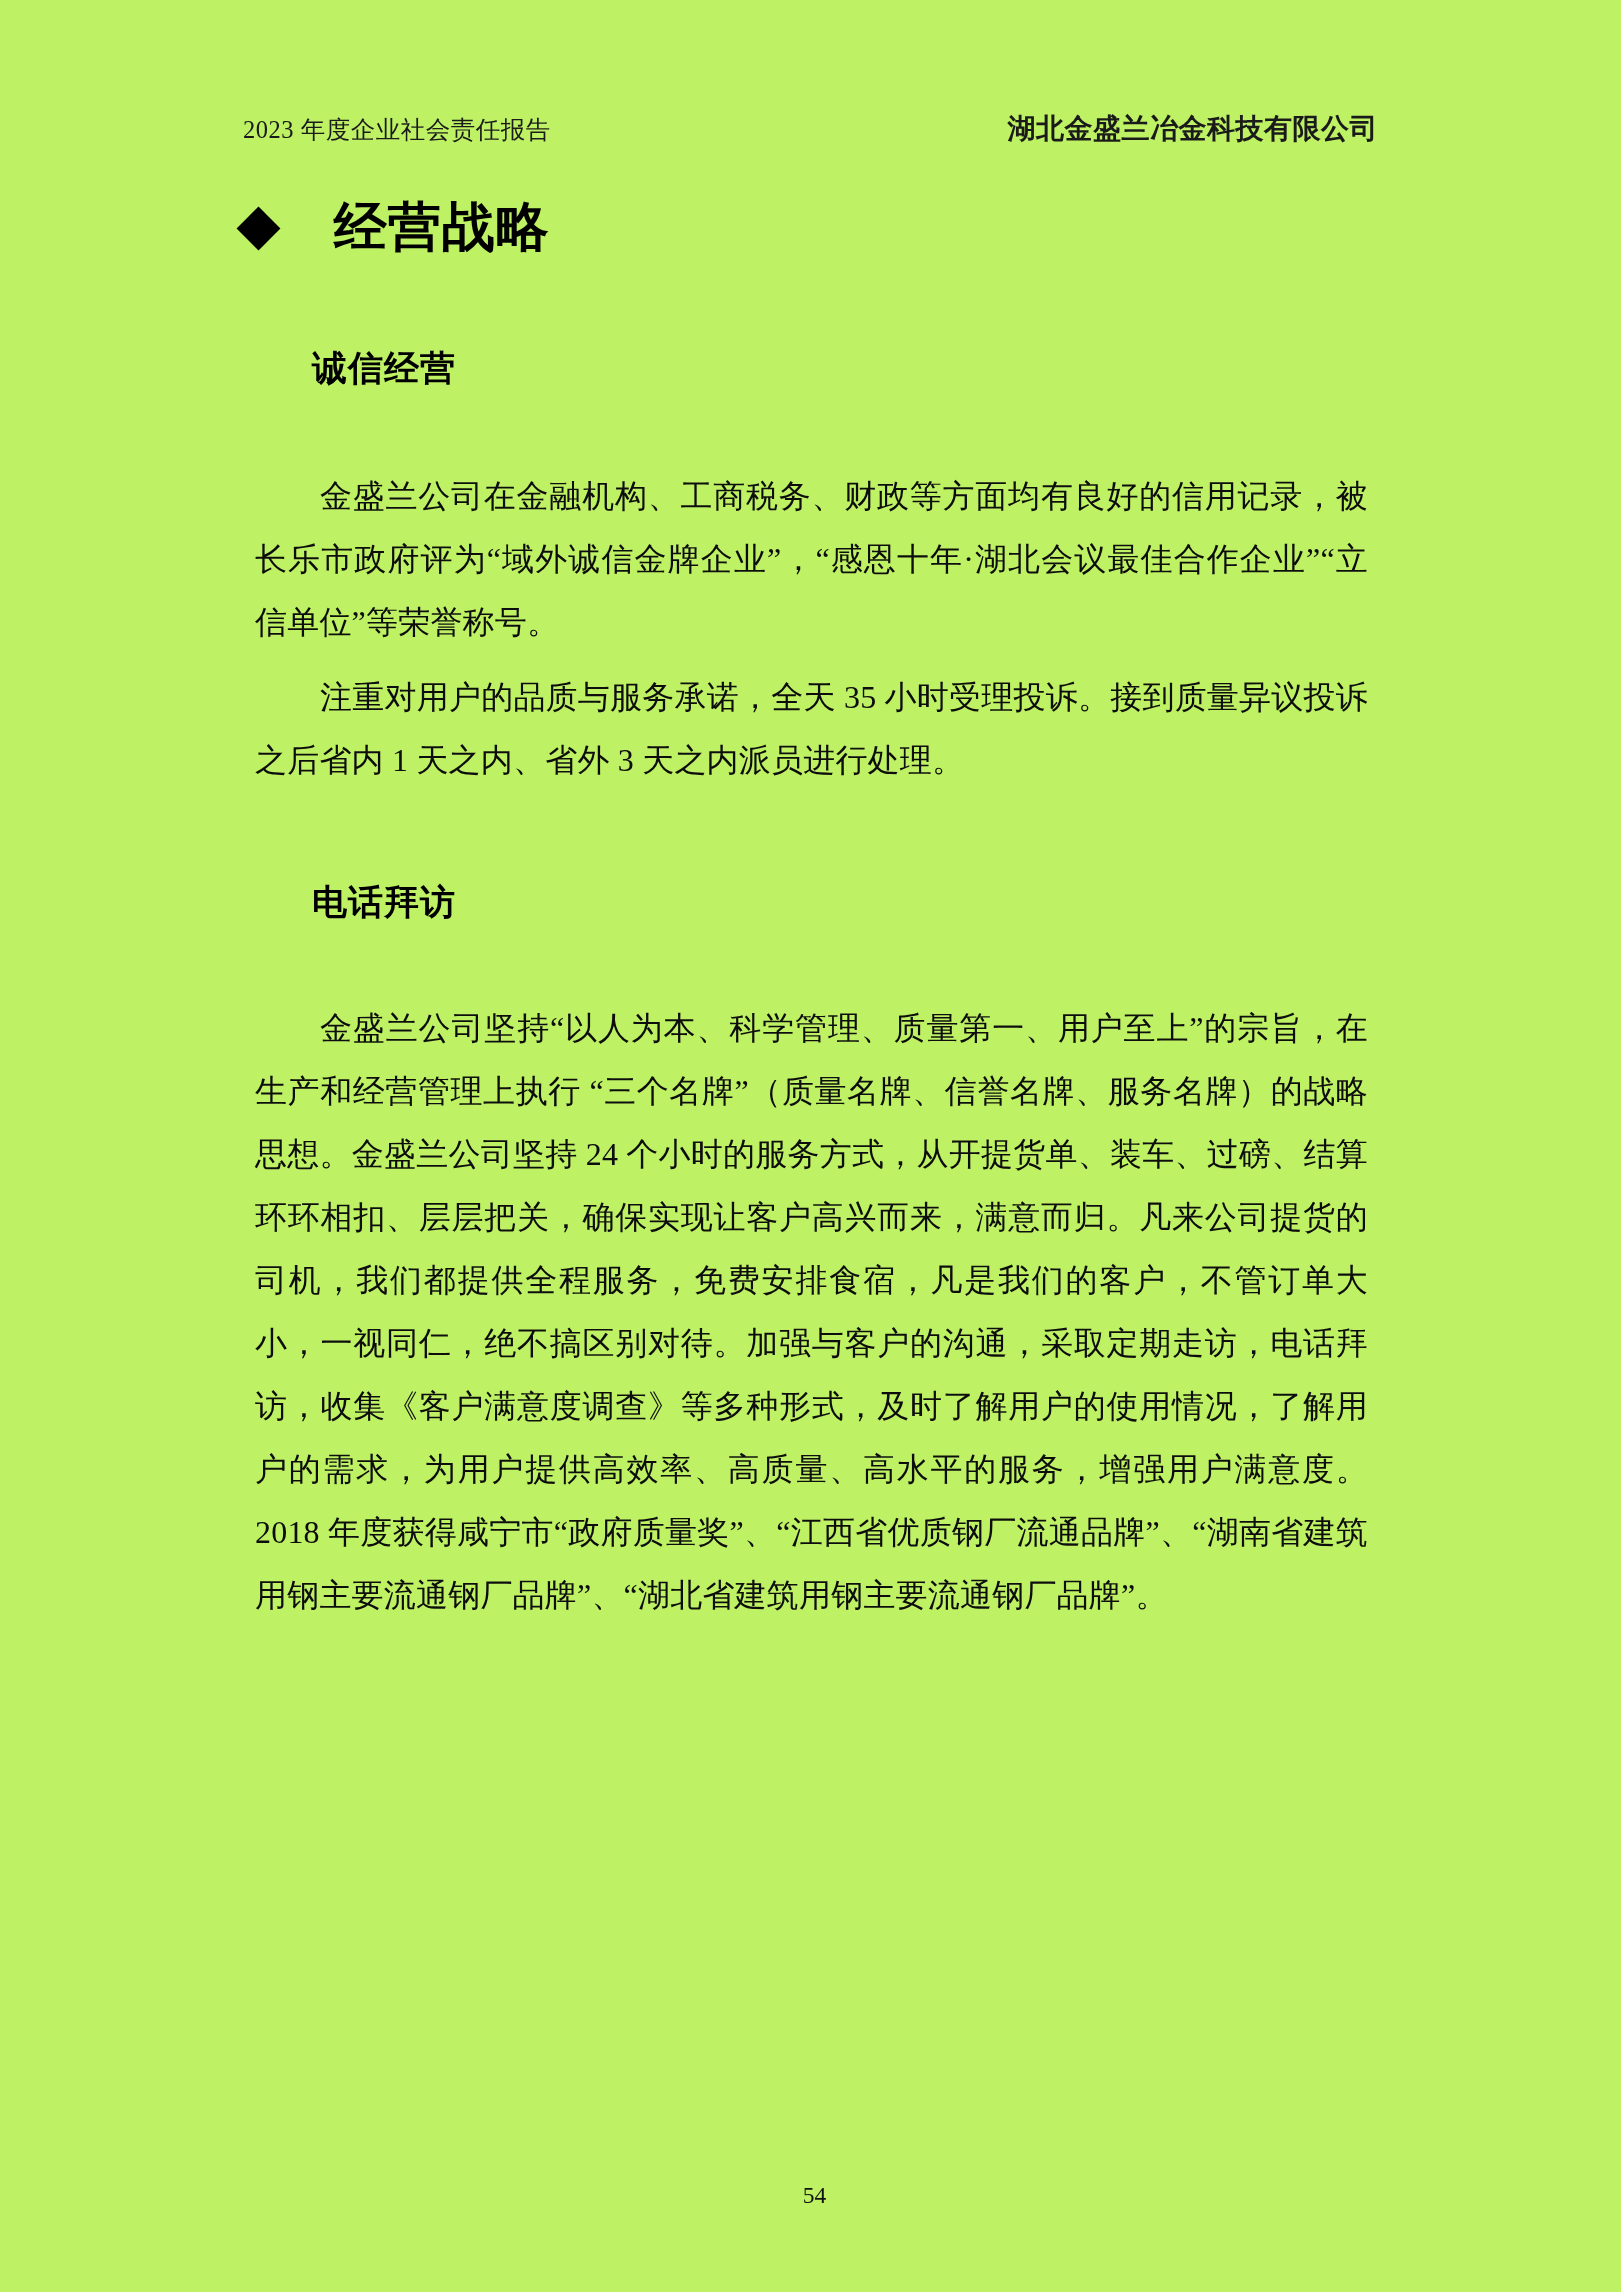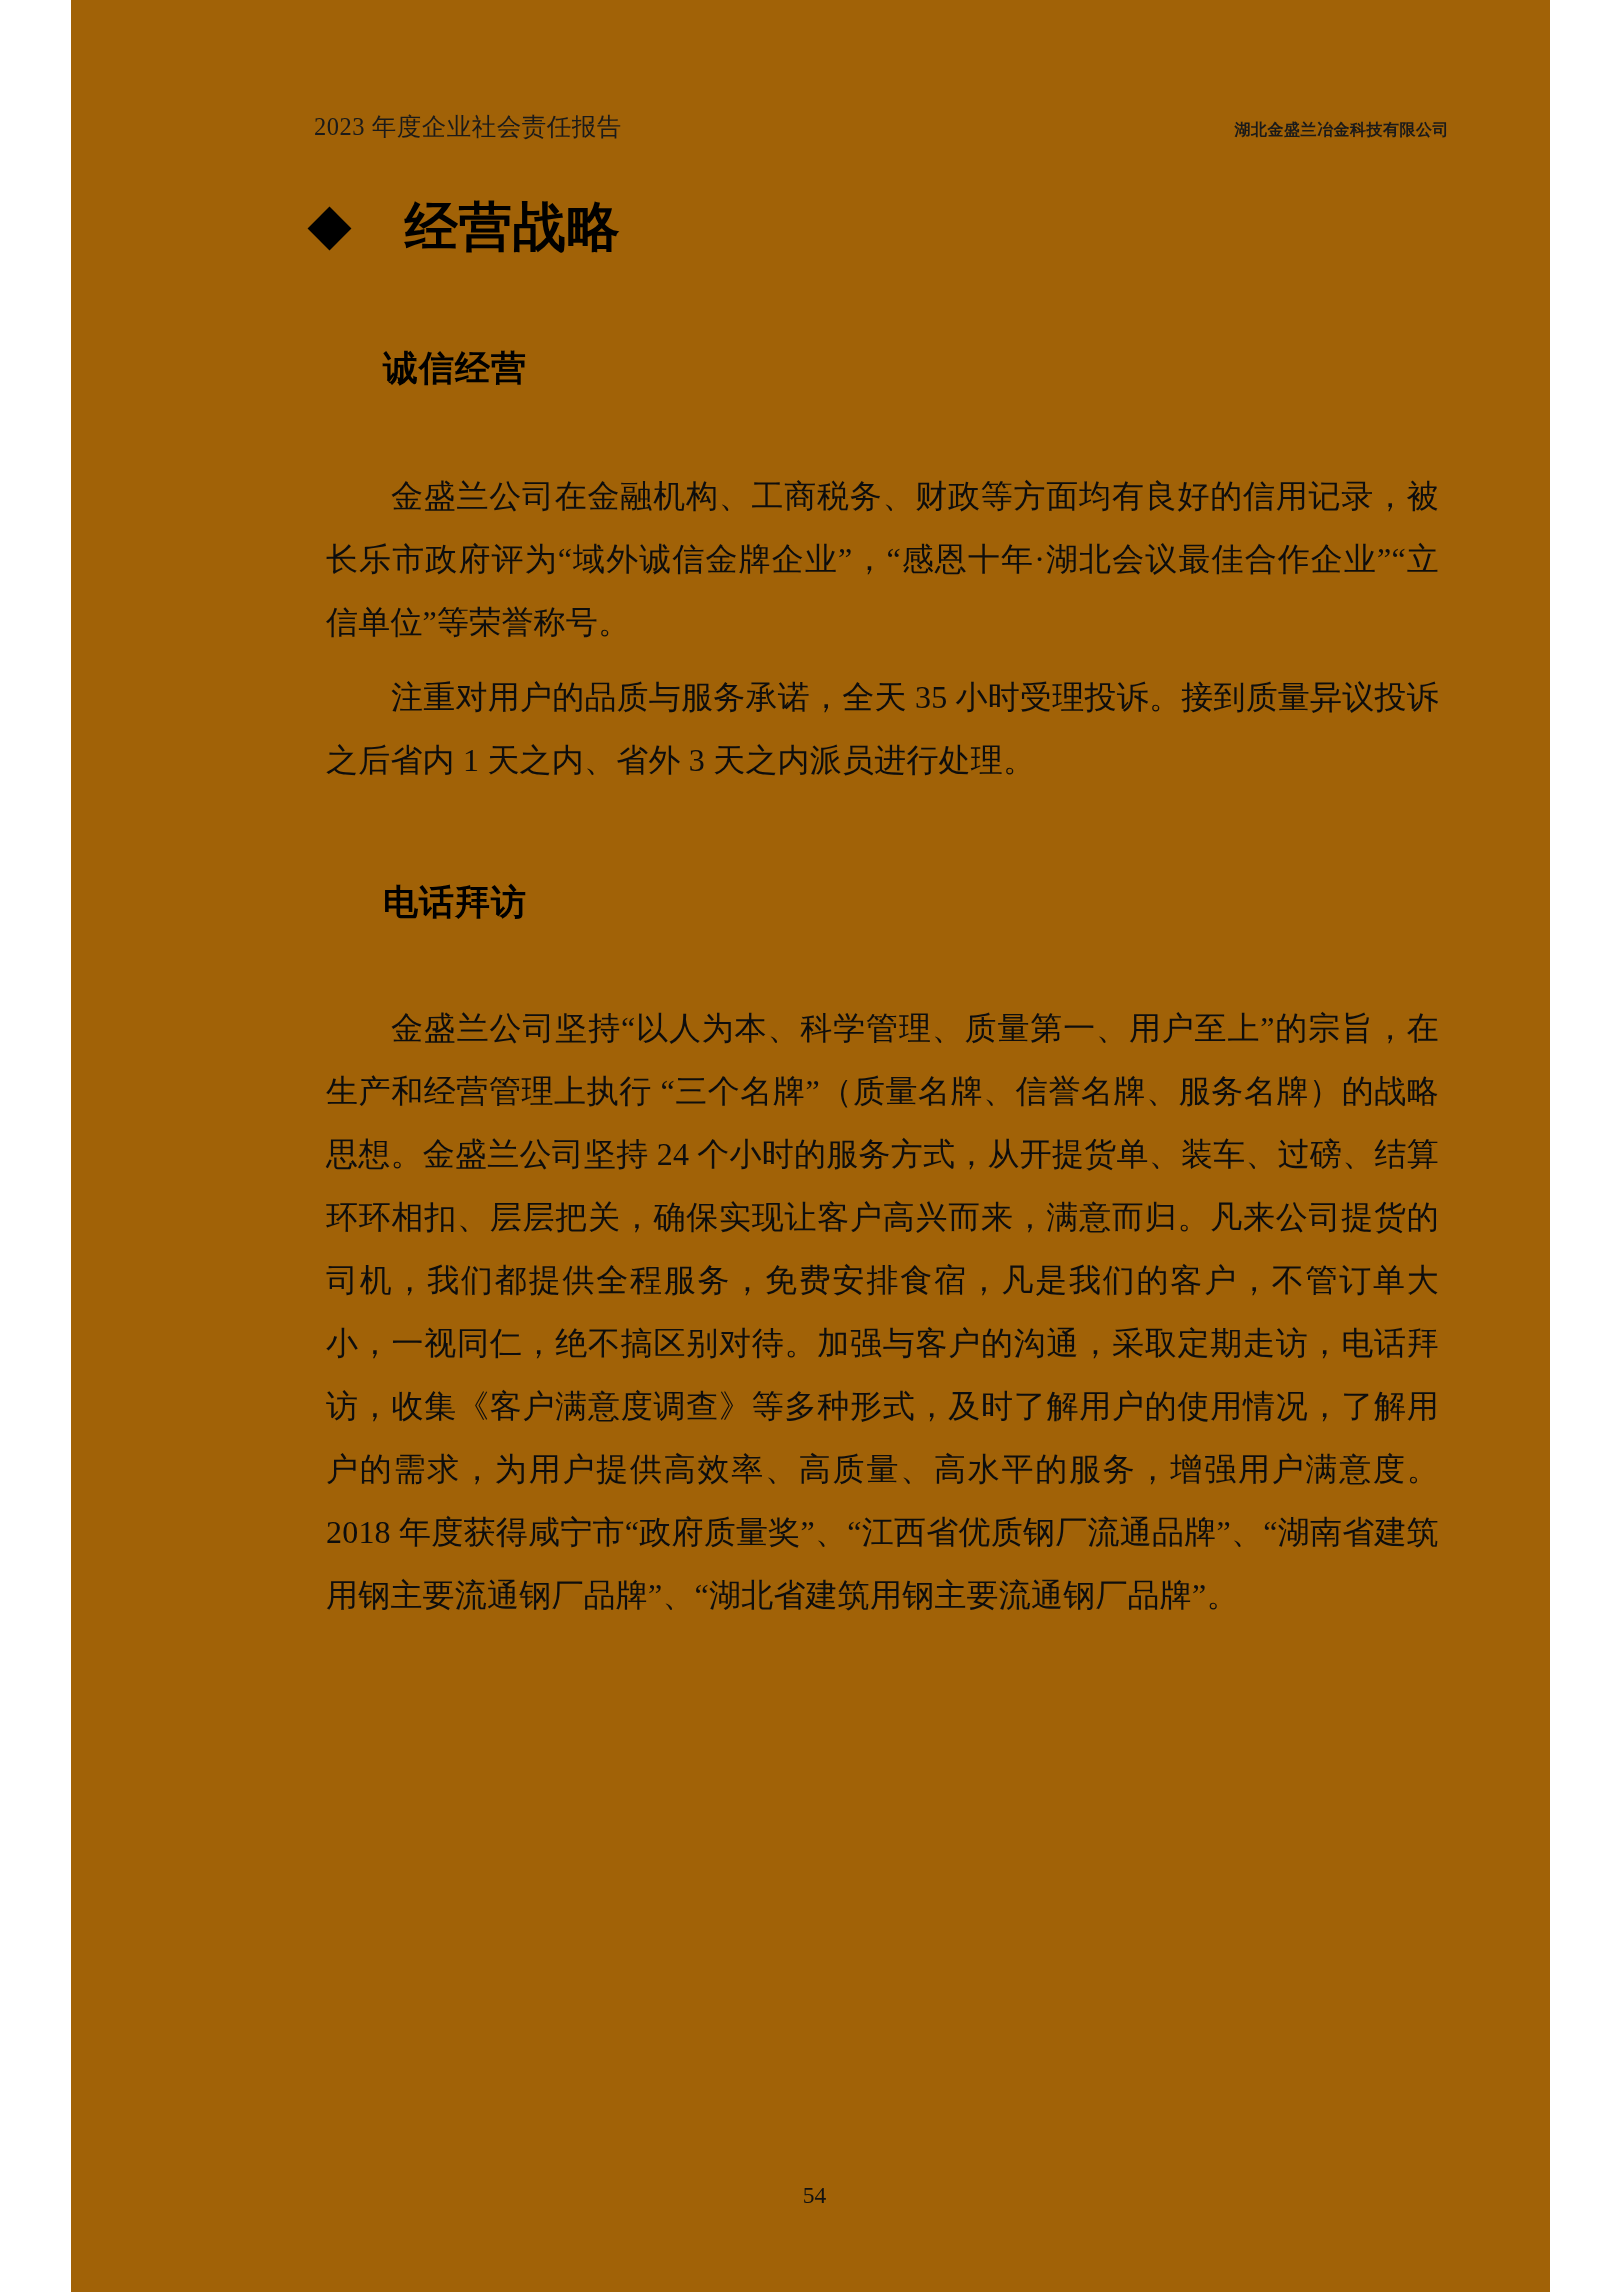--- a/index.html
+++ b/index.html
@@ -6,24 +6,24 @@
     margin: 0;
     padding: 0;
     background: #ffffff;
   }
   body {
     font-family: "Liberation Serif", "DejaVu Serif", serif;
     color: #000000;
   }
   .page {
     position: relative;
-    width: 1479px;
+    width: 1621px;
     height: 2293px;
     margin: 0 auto;
-    background: #a16207;
+    background: #bef264;
     box-sizing: border-box;
     overflow: hidden;
   }
 
   
   .header {
     position: absolute;
     top: 110px;
     left: 243px;
     width: 1135px;
@@ -34,21 +34,21 @@
     letter-spacing: 0.5px;
     color: #1a1a1a;
   }
   .header .left {
     white-space: nowrap;
   }
   .header .right {
     white-space: nowrap;
     font-family: "DejaVu Sans", "Liberation Sans", sans-serif;
     font-weight: 700;
-    font-size: 16px;
+    font-size: 28px;
   }
 
   
   .content {
     position: absolute;
     top: 176px;
     left: 243px;
     width: 1137px;
   }
 

